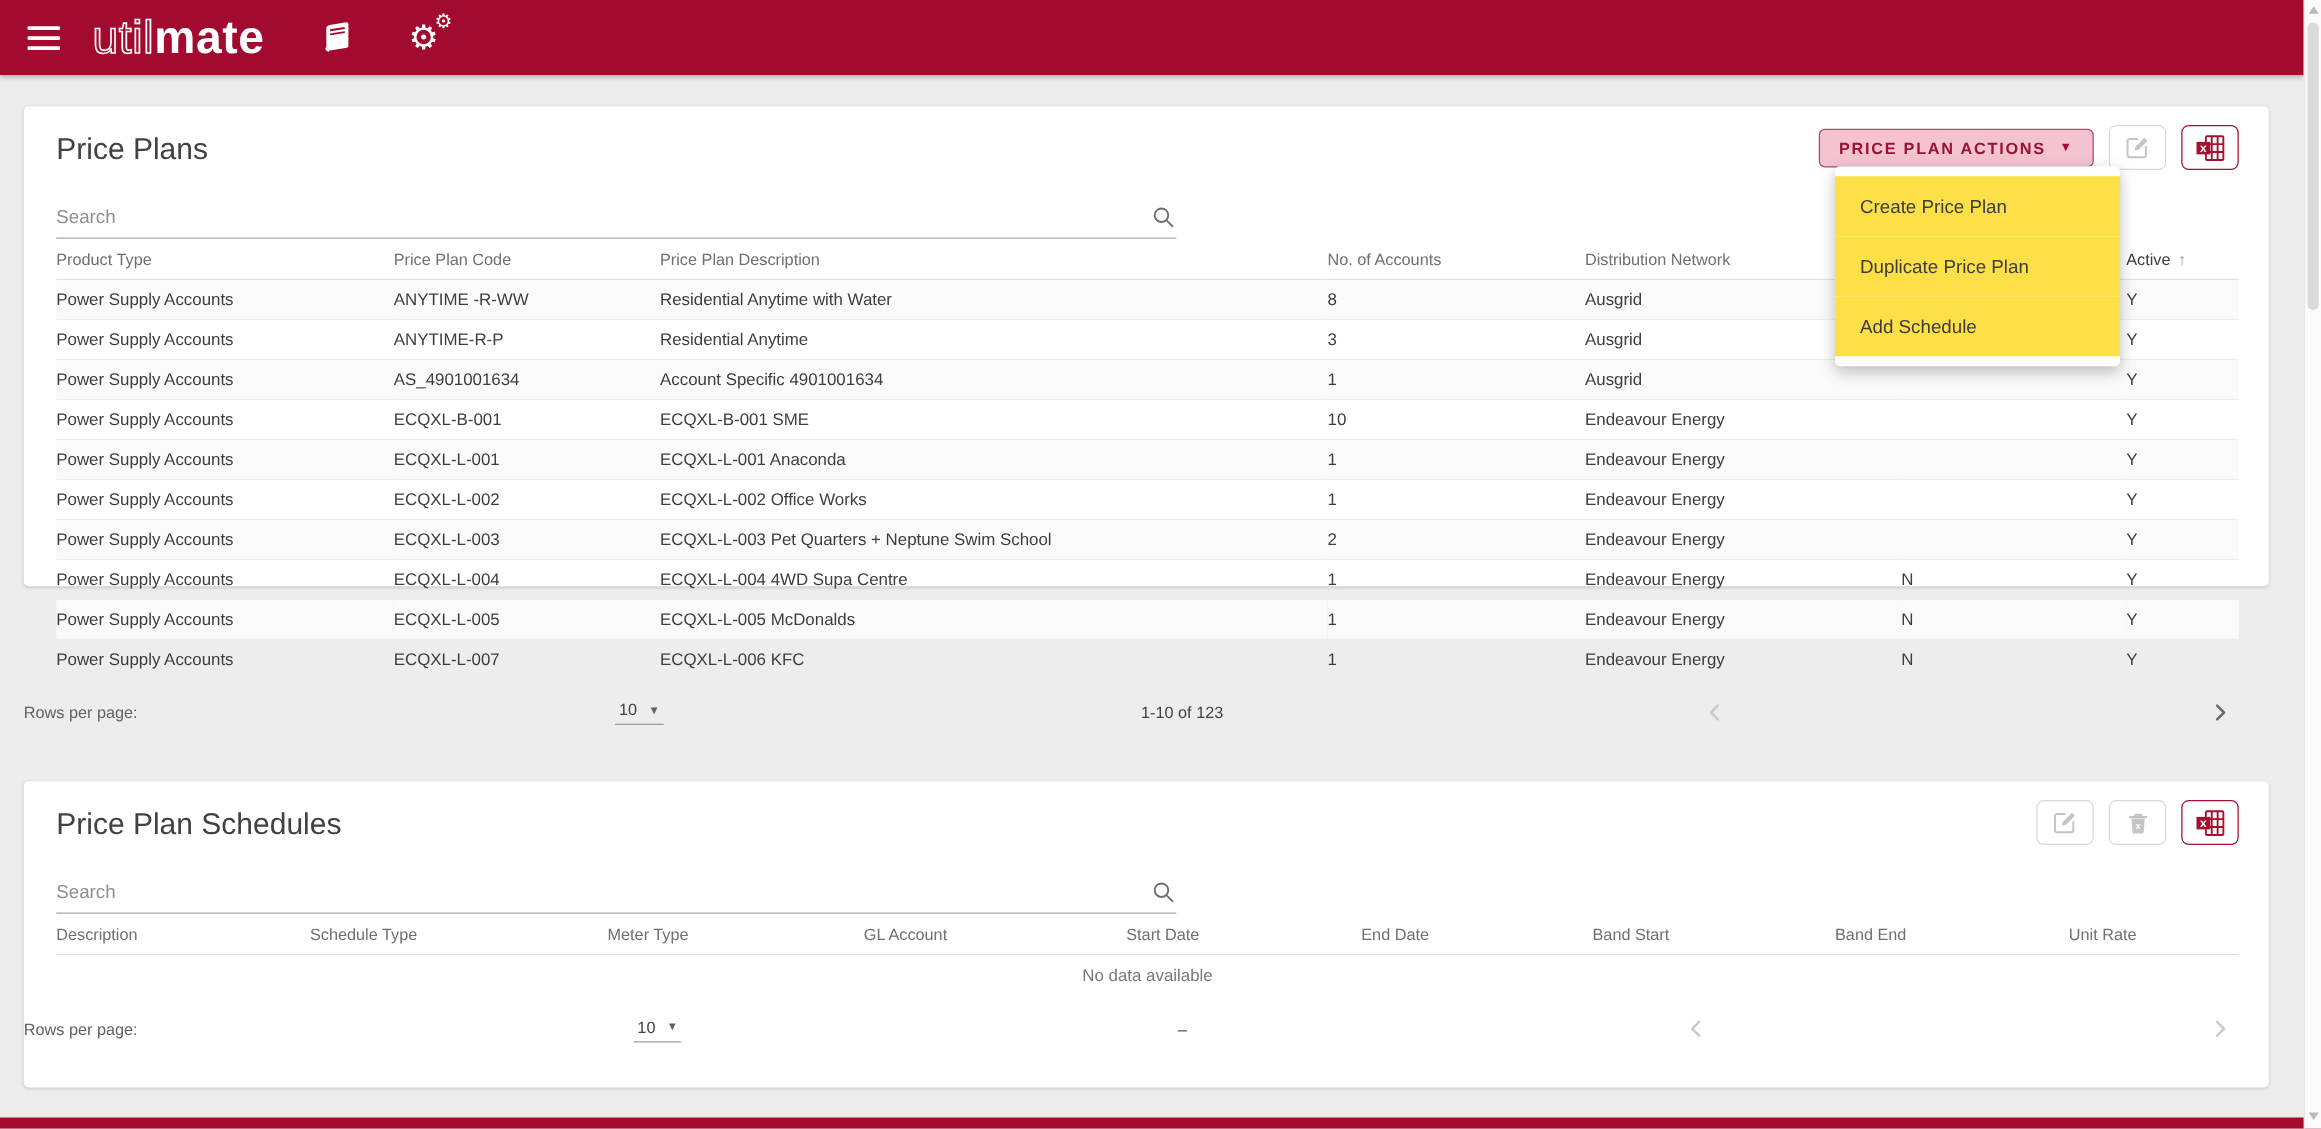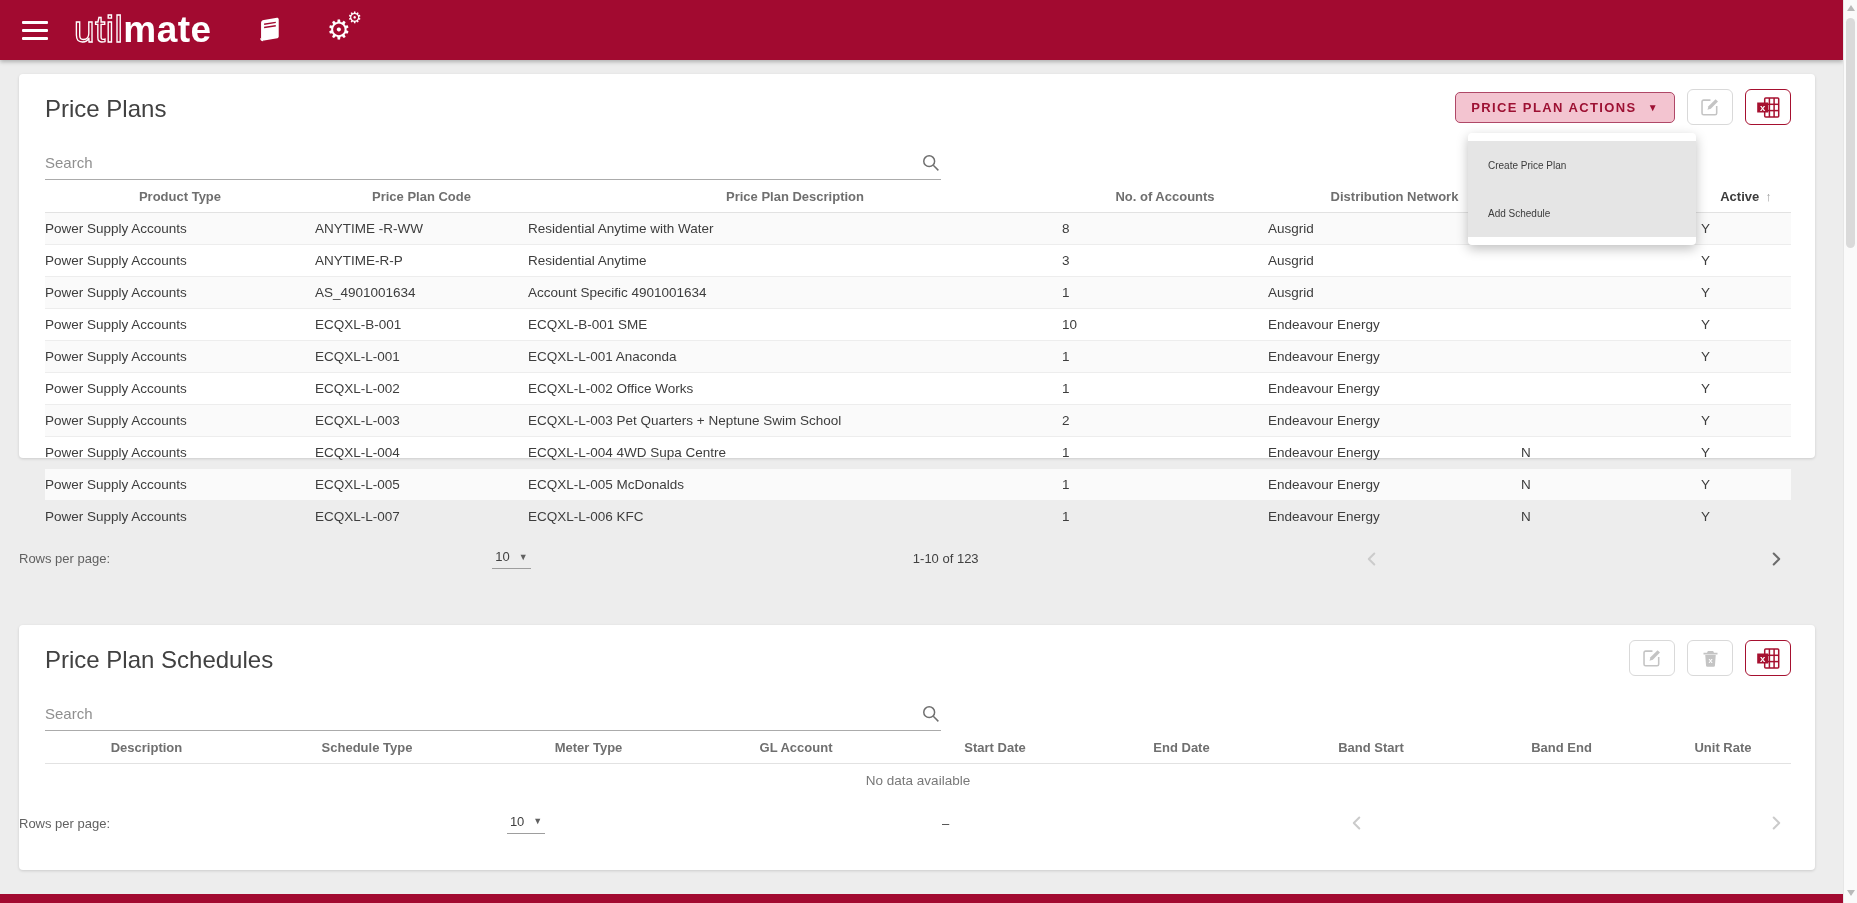--- a/index.html
+++ b/index.html
@@ -49,21 +49,21 @@
   }
   .sb-arrow{ width:0; height:0; border-left:4px solid transparent; border-right:4px solid transparent; margin:5px auto; }
   .sb-up{ border-bottom:6px solid #B9B9B9; }
   .sb-down{ border-top:6px solid #B9B9B9; position:absolute; bottom:2px; left:3px; }
   .sb-thumb{ position:absolute; top:18px; left:2px; width:9px; height:230px; background:#DADADA; border-radius:5px; }
   
   .card{
     position:absolute; left:19px; width:1796px; background:#fff;
     border-radius:4px; box-shadow:0 1px 3px rgba(0,0,0,.14);
   }
-  #card-plans{ top:74px; height:384px; }
+  #card-plans{ top:85px; height:384px; }
   #card-schedules{ top:625px; height:245px; }
   .card-head{ display:flex; align-items:flex-start; justify-content:space-between; padding:15px 24px 0 26px; height:60px; }
   .card-title{ font-size:24px; color:#414141; font-weight:400; padding-top:6px; }
   .head-actions{ display:flex; gap:12px; align-items:center; }
   .btn-actions{
     background:#F3C4D0; border:1px solid #AF4867; color:#9D1133;
     font-family:"Liberation Sans",sans-serif;
     font-size:13px; font-weight:700; letter-spacing:1.4px; border-radius:5px;
     height:31px; padding:0 15px; display:flex; align-items:center; gap:11px; cursor:pointer;
   }
@@ -81,21 +81,21 @@
   }
   .search-wrap input{
     border:none; outline:none; flex:1; font-size:15px; color:#444;
     font-family:"Liberation Sans",sans-serif;
   }
   .search-wrap input::placeholder{ color:#8f8f8f; }
   .search-wrap .mag{ color:#6f6f6f; display:flex; }
   
   table.tbl{ width:1746px; margin:2px 24px 0 26px; border-collapse:collapse; table-layout:fixed; }
   .tbl th{
-    text-align:center; font-size:13px; color:#6F6F6F; font-weight:700;
+    text-align:left; font-size:13px; color:#6F6F6F; font-weight:400;
     height:30px; border-bottom:1px solid #E2E2E2; cursor:pointer; white-space:nowrap;
   }
   .tbl th.sorted{ color:#3c3c3c; }
   .tbl th .sort-ic{ color:#9a9a9a; font-size:13px; margin-left:6px; }
   .tbl td{ font-size:13.5px; color:#3d3d3d; height:32px; border-bottom:1px solid #EDEDED; white-space:nowrap; overflow:hidden; }
   #plans-table tbody tr:nth-child(odd){ background:#FAFAFA; }
   #plans-table tbody tr{ cursor:pointer; }
   td.flag-cell{ padding-left:0; }
   .empty-row td{ text-align:center; color:#787878; font-size:13.5px; height:34px; border-bottom:none; }
   
@@ -110,21 +110,21 @@
   .pg-btn.disabled{ color:#CBCBCB; cursor:default; }
   .pg-btn.enabled{ color:#6b6b6b; }
   
   .menu{
     position:absolute; left:1468px; top:133px; width:228px;
     background:#fff; border-radius:4px; box-shadow:0 4px 12px rgba(0,0,0,.25);
     padding:8px 0; z-index:25;
   }
   .menu-item{
     height:48px; display:flex; align-items:center; padding:0 20px;
-    font-size:10px; color:#3c3c3c; cursor:pointer; background:#e5e5e5;
+    font-size:15px; color:#3c3c3c; cursor:pointer; background:#fde047;
   }
   .menu-item.highlighted{
     border:3px solid #B00D33; border-radius:9px; margin:0 1px; padding:0 16px;
   }
   
   .bottom-strip{ position:absolute; left:0; top:894px; width:1857px; height:9px; background:#A20A30; }
 </style>
 </head>
 <body>
 
@@ -328,20 +328,21 @@
     <span class="pg-btn enabled">
       <svg width="22" height="22" viewBox="0 0 24 24" fill="none" stroke="currentColor" stroke-width="2.2" stroke-linecap="round" stroke-linejoin="round">
           <polyline points="9.5,6 15.5,12 9.5,18"></polyline>
         </svg>
     </span>
   </div>
 </section>
 
 <div class="menu">
   <div class="menu-item">Create Price Plan</div>
+  <div class="menu-item">Duplicate Price Plan</div>
   <div class="menu-item">Add Schedule</div>
 </div>
 
 <section class="card" id="card-schedules">
   <div class="card-head">
     <h1 class="card-title">Price Plan Schedules</h1>
     <div class="head-actions">
       <button class="btn-icon disabled">
         <span style="display:flex;">
           <svg width="22" height="22" viewBox="0 0 24 24">

